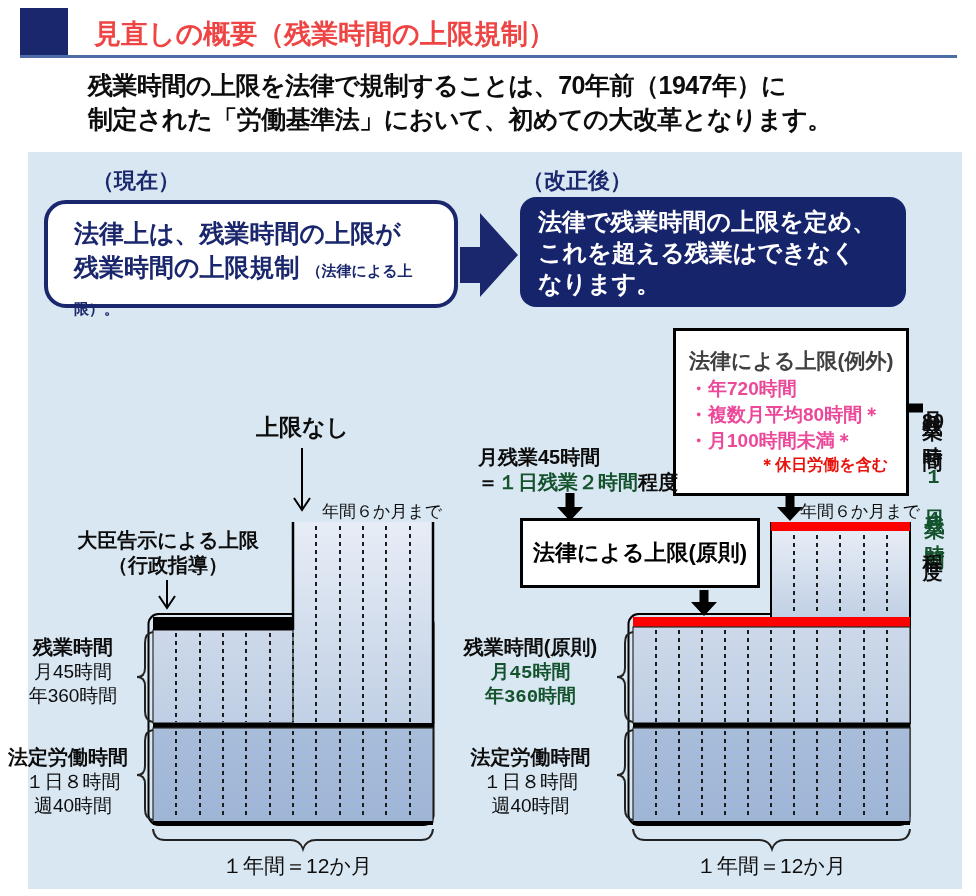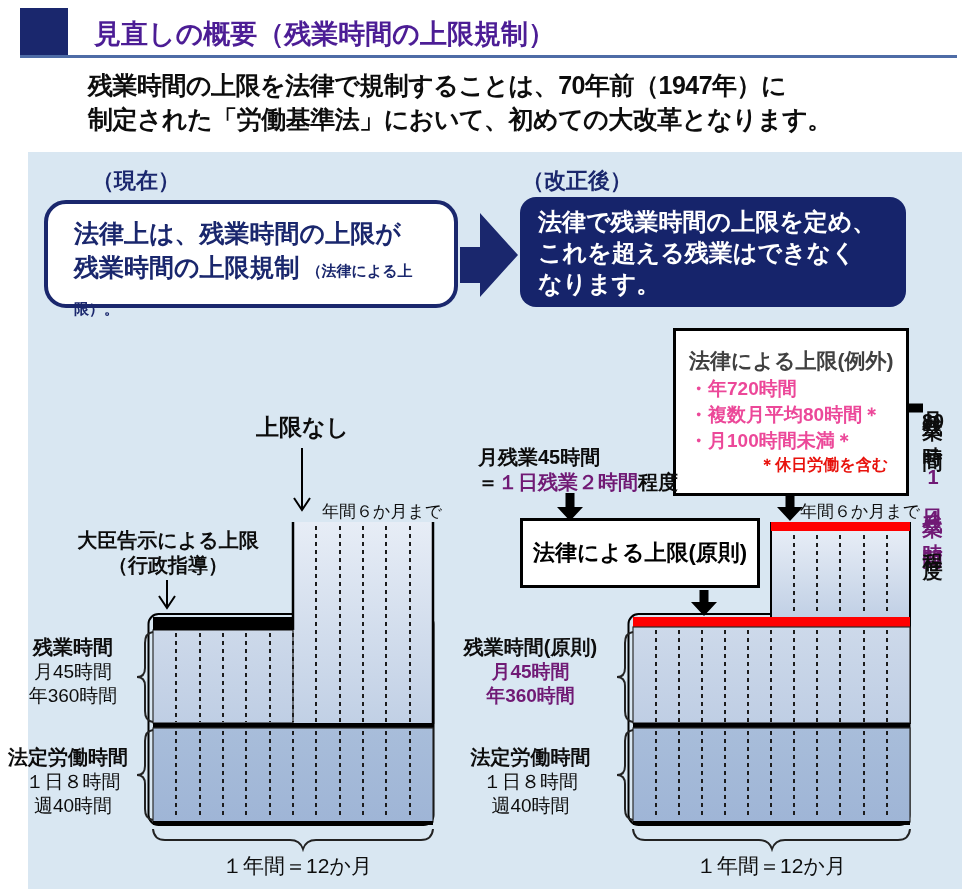--- a/index.html
+++ b/index.html
@@ -1,41 +1,41 @@
 <!DOCTYPE html>
 <html><head>
 <meta charset="utf-8">
 <style>
   html,body{margin:0;padding:0;background:#fff;}
   .page{position:relative;width:976px;height:896px;background:#ffffff;overflow:hidden;
         font-family:"Liberation Sans","DejaVu Sans",sans-serif;}
   
   .hdr-square{position:absolute;left:20px;top:8px;width:48px;height:47px;background:#1a276d;}
-  .hdr-title{position:absolute;left:94px;top:16px;font-size:27px;font-weight:bold;color:#4c1d95;letter-spacing:0px;}
+  .hdr-title{position:absolute;left:94px;top:16px;font-size:27px;font-weight:bold;color:#ef4444;letter-spacing:0px;}
   .hdr-rule{position:absolute;left:20px;top:55px;width:937px;height:3px;background:#4e6ca6;}
   .intro{position:absolute;left:88px;top:68px;font-size:25px;font-weight:bold;color:#0d0d0d;line-height:34px;letter-spacing:-0.5px;}
   
   .panel{position:absolute;left:28px;top:152px;width:934px;height:737px;background:#d9e7f2;}
   .panel .abs{position:absolute;}
   .lbl-paren{font-size:22px;font-weight:bold;color:#1a276d;}
   
   .before-box{left:16px;top:48px;width:414px;height:108px;background:#ffffff;border:4px solid #1a276d;
               border-radius:22px;box-sizing:border-box;padding:12px 10px 0 26px;z-index:2;}
   .before-box .l1{font-size:25px;font-weight:bold;color:#1a276d;line-height:34px;}
   .before-box .l2{font-size:25px;font-weight:bold;color:#1a276d;line-height:34px;}
   .before-box .small-note{font-size:15px;}
   .after-box{left:492px;top:45px;width:386px;height:110px;background:#16246b;border-radius:16px;
              box-sizing:border-box;padding:9px 0 0 18px;z-index:2;}
   .after-box div{font-size:24px;font-weight:bold;color:#ffffff;line-height:31px;}
   
   .gfx{position:absolute;left:0;top:0;z-index:1;}
   
   .flabel{position:absolute;z-index:2;color:#0d0d0d;}
   .bold{font-weight:bold;}
-  .red{color:#701a75;}
+  .red{color:#14532d;font-family:Liberation Mono, monospace;}
   .center{text-align:center;}
   .right{text-align:center;}
   
   .exc-box{left:645px;top:176px;width:236px;height:168px;background:#fff;border:3px solid #000;
            box-sizing:border-box;z-index:2;padding-top:16px;}
   .exc-title{font-size:21px;font-weight:bold;color:#404040;padding-left:13px;}
   .exc-item{font-size:19px;font-weight:bold;color:#ec4899;padding-left:13px;line-height:25px;margin-top:1px;}
   .exc-note{font-size:16px;font-weight:bold;color:#e8120c;text-align:right;padding-right:18px;margin-top:2px;}
   .pri-box{left:492px;top:366px;width:240px;height:70px;background:#fff;border:3px solid #000;
            box-sizing:border-box;z-index:2;text-align:center;font-size:22px;font-weight:bold;color:#000;line-height:64px;}

